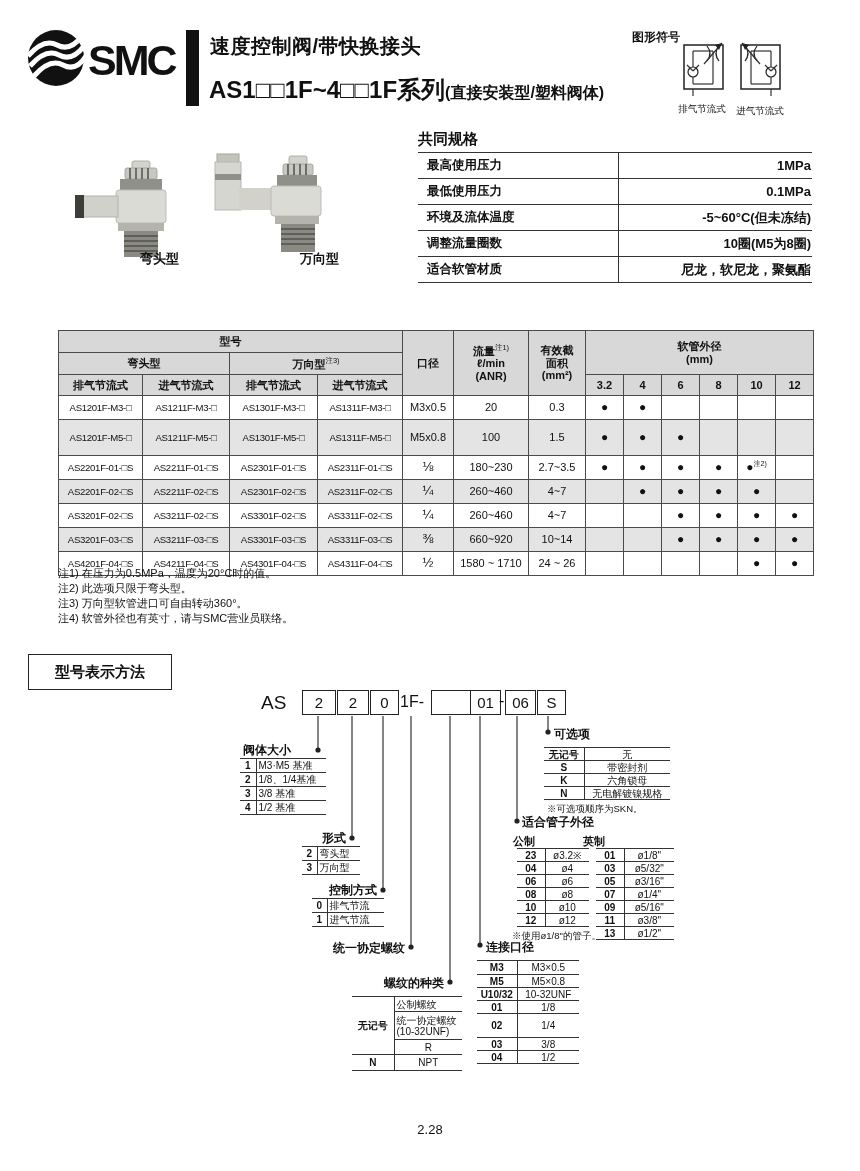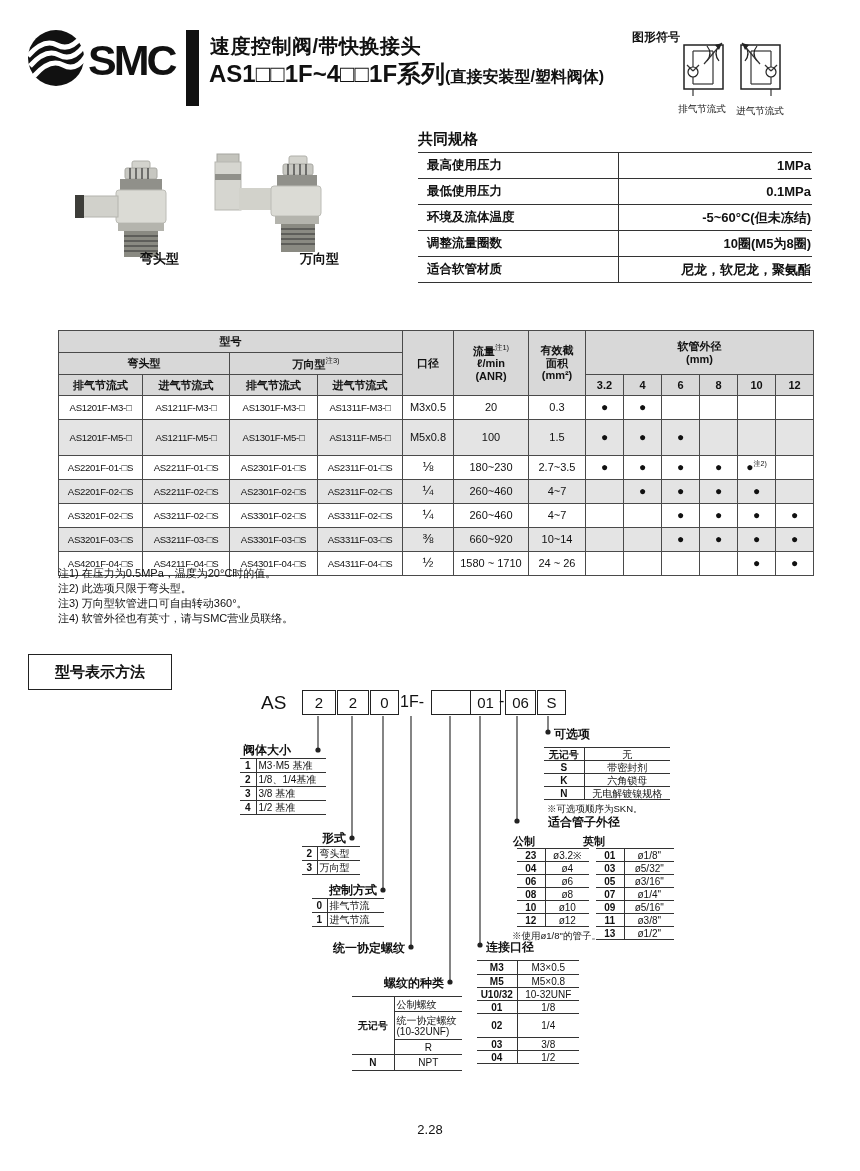--- a/index.html
+++ b/index.html
@@ -4,21 +4,21 @@
 <style>
   html,body{margin:0;padding:0;background:#fff;}
   .page{position:relative;width:860px;height:1171px;background:#fff;overflow:hidden;
         font-family:"Liberation Sans",sans-serif;color:#111;}
   .abs{position:absolute;}
   table{border-collapse:collapse;table-layout:fixed;}
 
   
   .hbar{background:#111;}
   .t1{font-size:20px;font-weight:bold;letter-spacing:0.5px;}
-  .t2{font-size:24px;font-weight:bold;white-space:nowrap;}
+  .t2{font-size:24px;font-weight:bold;white-space:nowrap;margin-top:16px;}
   .t2 .paren{font-size:16px;}
   .symlabel{font-size:12px;font-weight:bold;}
   .symcap{font-size:9.5px;text-align:center;}
 
   
   .photocap{font-size:13px;font-weight:bold;}
 
   
   .cstitle{font-size:15px;font-weight:bold;}
   .cs{border-top:1.6px solid #333;}
@@ -508,21 +508,21 @@
           <td class="code">03</td>
           <td>3/8</td>
         </tr>
     <tr style="height:13px">
           <td class="code">04</td>
           <td>1/2</td>
         </tr>
   </tbody>
     </table>
 
-  <div class="abs dlabel" style="left:548px;top:814px">适合管子外径</div>
+  <div class="abs dlabel" style="left:522px;top:814px">适合管子外径</div>
   <div class="abs dhdr" style="left:513px;top:834px">公制</div>
   <table class="abs dt ctr" style="left:517px;top:848px;width:72px">
     <colgroup>
         <col style="width:28px">
         <col>
       </colgroup>
     <tbody>
         <tr style="height:13px">
           <td class="code">23</td>
           <td>ø3.2※</td>

